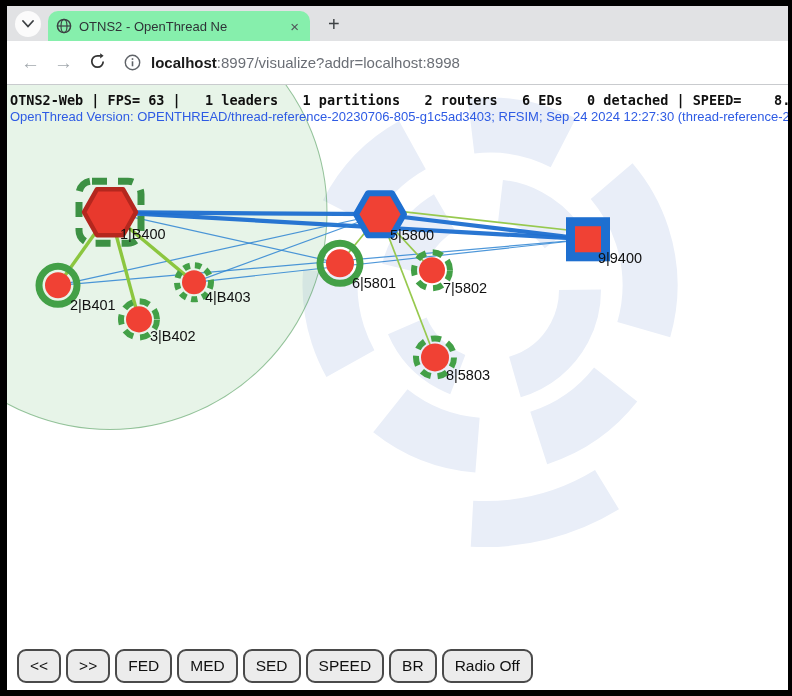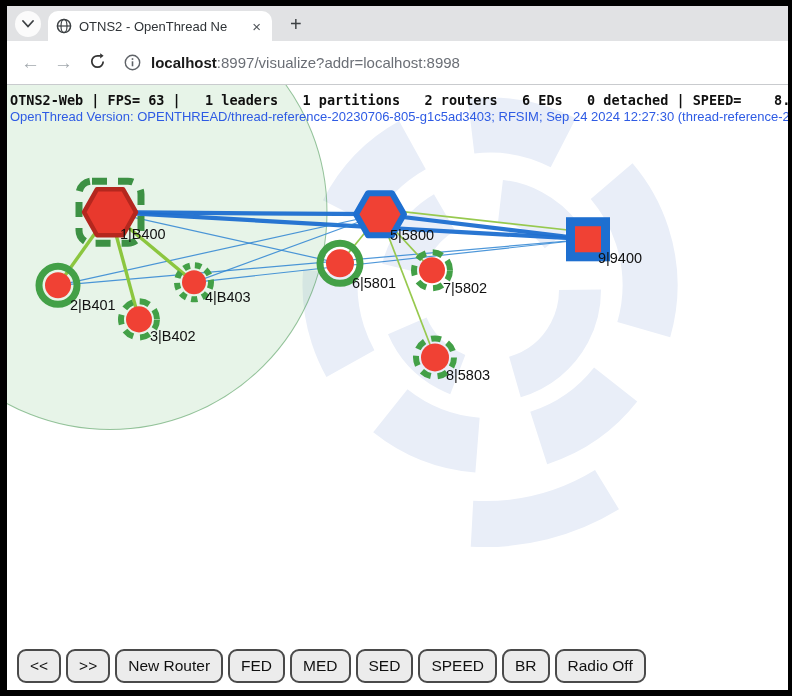--- a/index.html
+++ b/index.html
@@ -2,21 +2,21 @@
 <html><head>
 <meta charset="utf-8">
 <style>
   html,body{margin:0;padding:0;background:#444;}
   *{box-sizing:border-box;}
   .frame{position:relative;width:792px;height:696px;background:#000;font-family:"Liberation Sans",sans-serif;}
   .inner{position:absolute;left:7px;top:6px;right:4px;bottom:6px;display:flex;flex-direction:column;background:#fff;}
   
   .tabstrip{height:35px;background:#e1e2e4;display:flex;align-items:center;flex:none;}
   .tab-search{width:26px;height:26px;border-radius:50%;background:#fbfbfb;margin-left:8px;display:flex;align-items:center;justify-content:center;flex:none;cursor:pointer;}
-  .tab{margin-left:7px;width:224px;height:30px;align-self:flex-end;background:#ffffff;border-radius:10px 10px 0 0;display:flex;align-items:center;padding:4px 8px;flex:none;cursor:pointer;}
+  .tab{margin-left:7px;width:262px;height:30px;align-self:flex-end;background:#86efac;border-radius:10px 10px 0 0;display:flex;align-items:center;padding:4px 8px;flex:none;cursor:pointer;}
   .tab-title{flex:1;font-size:13px;color:#2f3337;white-space:nowrap;overflow:hidden;margin-left:7px;}
   .tab-close{font-size:15px;color:#50555a;padding:0 3px;line-height:1;cursor:pointer;}
   .newtab{font-size:20px;color:#3c4043;margin-left:12px;cursor:pointer;line-height:1;padding:2px 6px;}
   .urlrow{height:44px;background:#fff;border-bottom:1px solid #c9cbce;display:flex;align-items:center;flex:none;}
   .navbtn{font-size:19px;margin-left:14px;cursor:pointer;line-height:1;}
   .nav-back,.nav-fwd{color:#a2a8ad;}
   .nav-reload{color:#333;margin-left:16px;}
   .urlbox{display:flex;align-items:center;margin-left:18px;flex:1;min-width:0;}
   .info-icon{flex:none;margin-right:10px;display:flex;}
   .url{font-size:15px;white-space:nowrap;overflow:hidden;}
@@ -152,23 +152,20 @@
       </div>
 
       <div class="toolbar">
           <div class="tbtn">
             <span>&lt;&lt;</span>
           </div>
           <div class="tbtn">
             <span>&gt;&gt;</span>
           </div>
           <div class="tbtn">
-            <span>New Router</span>
-          </div>
-          <div class="tbtn">
             <span>FED</span>
           </div>
           <div class="tbtn">
             <span>MED</span>
           </div>
           <div class="tbtn">
             <span>SED</span>
           </div>
           <div class="tbtn">
             <span>SPEED</span>

